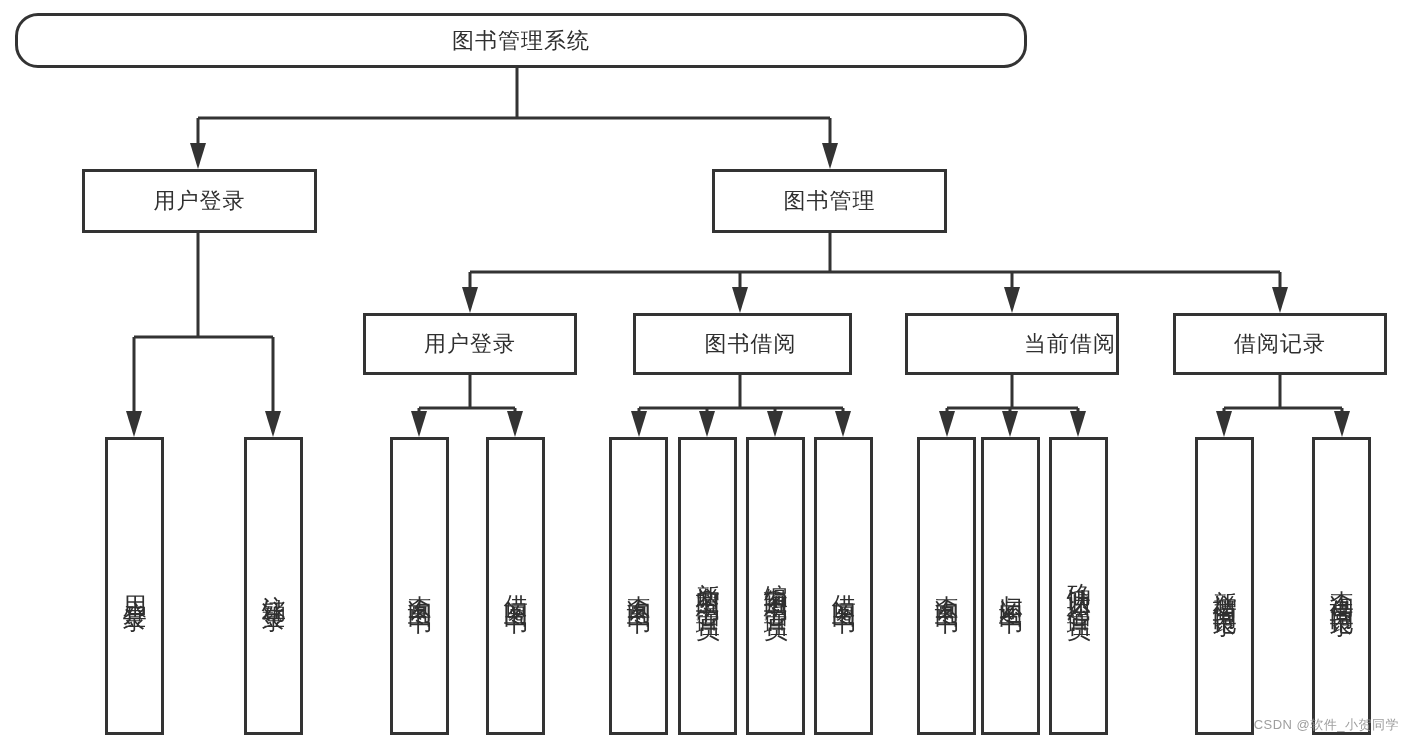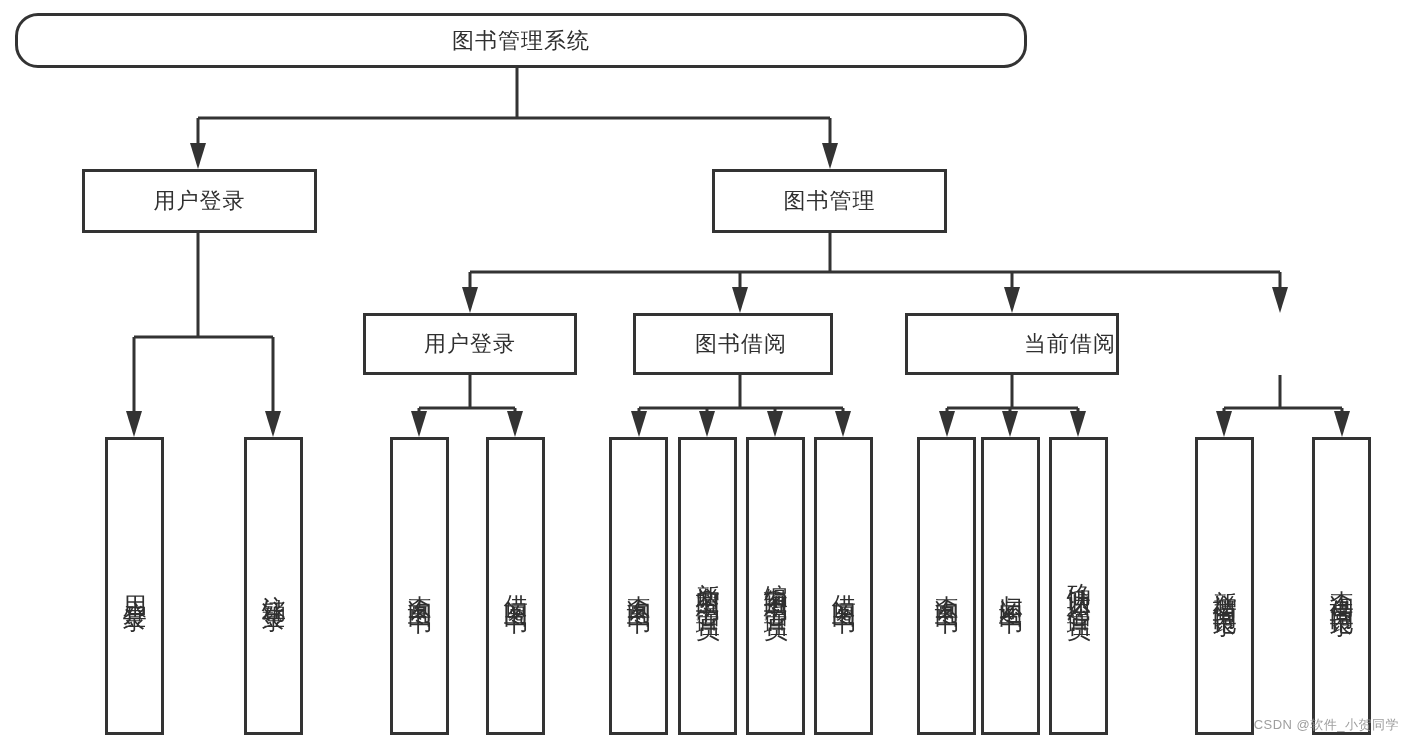--- a/index.html
+++ b/index.html
@@ -94,25 +94,28 @@
   <div class="box" style="left:82px; top:169px; width:235px; height:64px;">
     <span class="h-label">用户登录</span>
   </div>
   <div class="box" style="left:712px; top:169px; width:235px; height:64px;">
     <span class="h-label">图书管理</span>
   </div>
 
   <div class="box" style="left:363px; top:313px; width:214px; height:62px;">
     <span class="h-label">用户登录</span>
   </div>
-  <div class="box" style="left:633px; top:313px; width:200px; height:62px;padding-left:16px;">
+  <div class="box" style="left:633px; top:313px; width:219px; height:62px;padding-left:16px;">
     <span class="h-label">图书借阅</span>
   </div>
   <div class="box" style="left:905px; top:313px; width:214px; height:62px;justify-content:flex-end;">
     <span class="h-label">当前借阅</span>
+  </div>
+  <div class="box" style="left:1173px; top:313px; width:214px; height:62px;">
+    <span class="h-label">借阅记录</span>
   </div>
 
   <div class="box leaf" style="left:105px; top:437px; width:59px; height:298px;">用户登录</div>
   <div class="box leaf" style="left:244px; top:437px; width:59px; height:298px;">注销登录</div>
 
   <div class="box leaf" style="left:390px; top:437px; width:59px; height:298px;">查询图书</div>
   <div class="box leaf" style="left:486px; top:437px; width:59px; height:298px;">借阅图书</div>
 
   <div class="box leaf" style="left:609px; top:437px; width:59px; height:298px;">查询图书</div>
   <div class="box leaf" style="left:678px; top:437px; width:59px; height:298px;">新增图书（管理员）</div>

